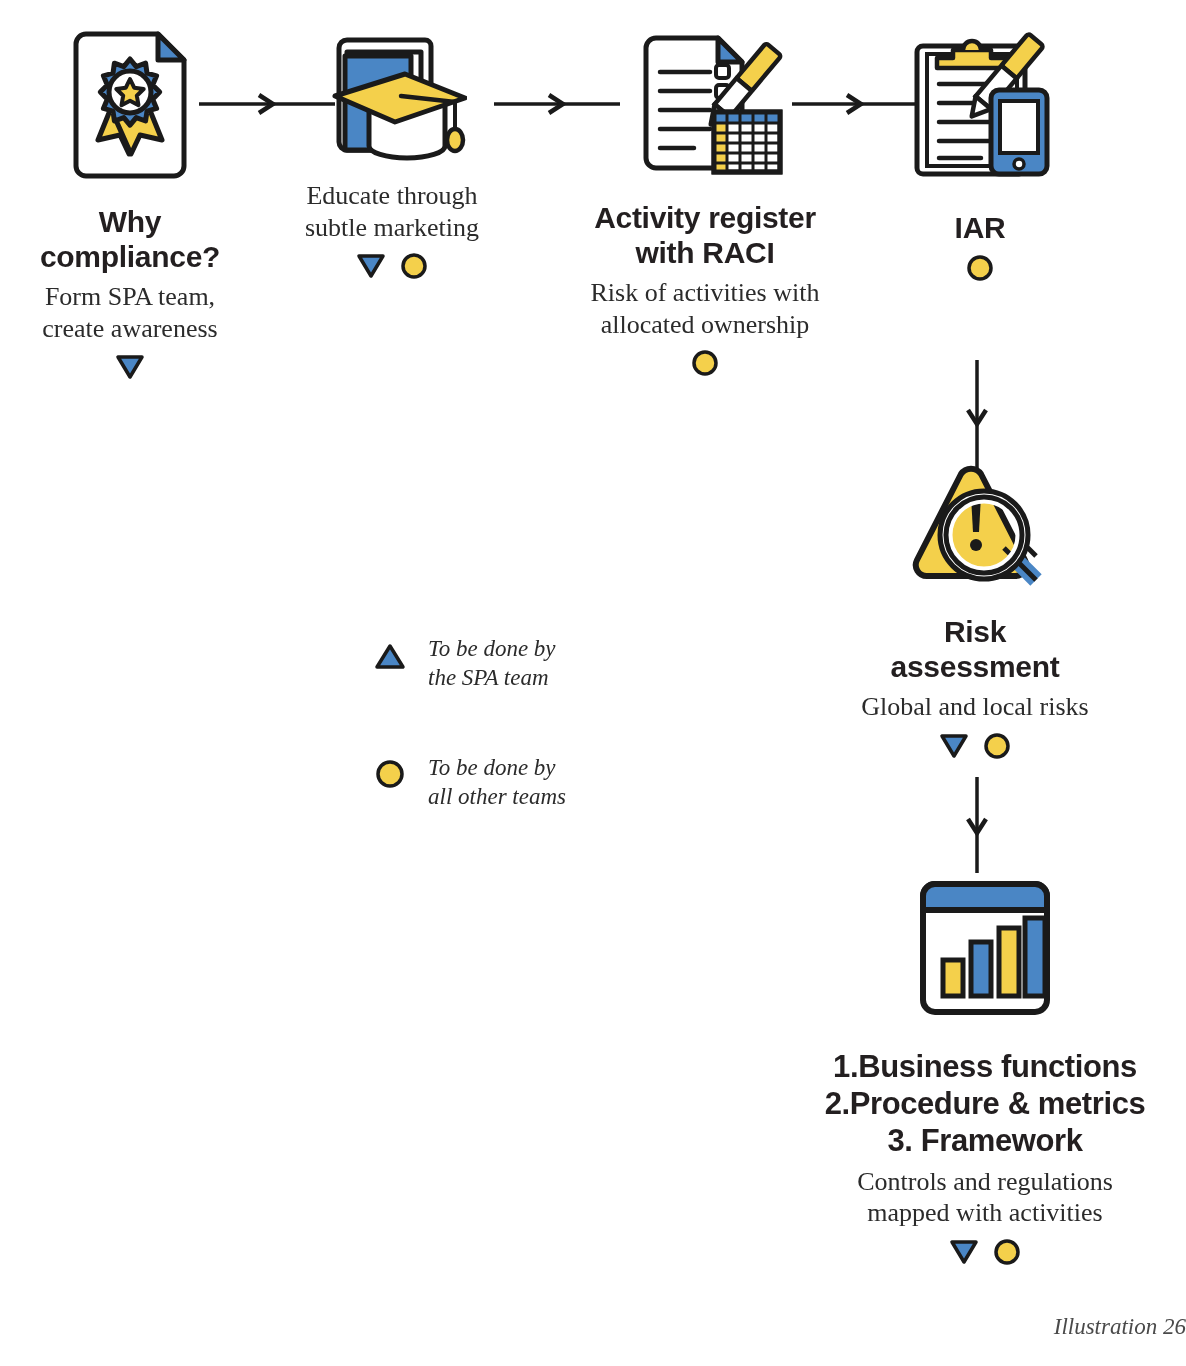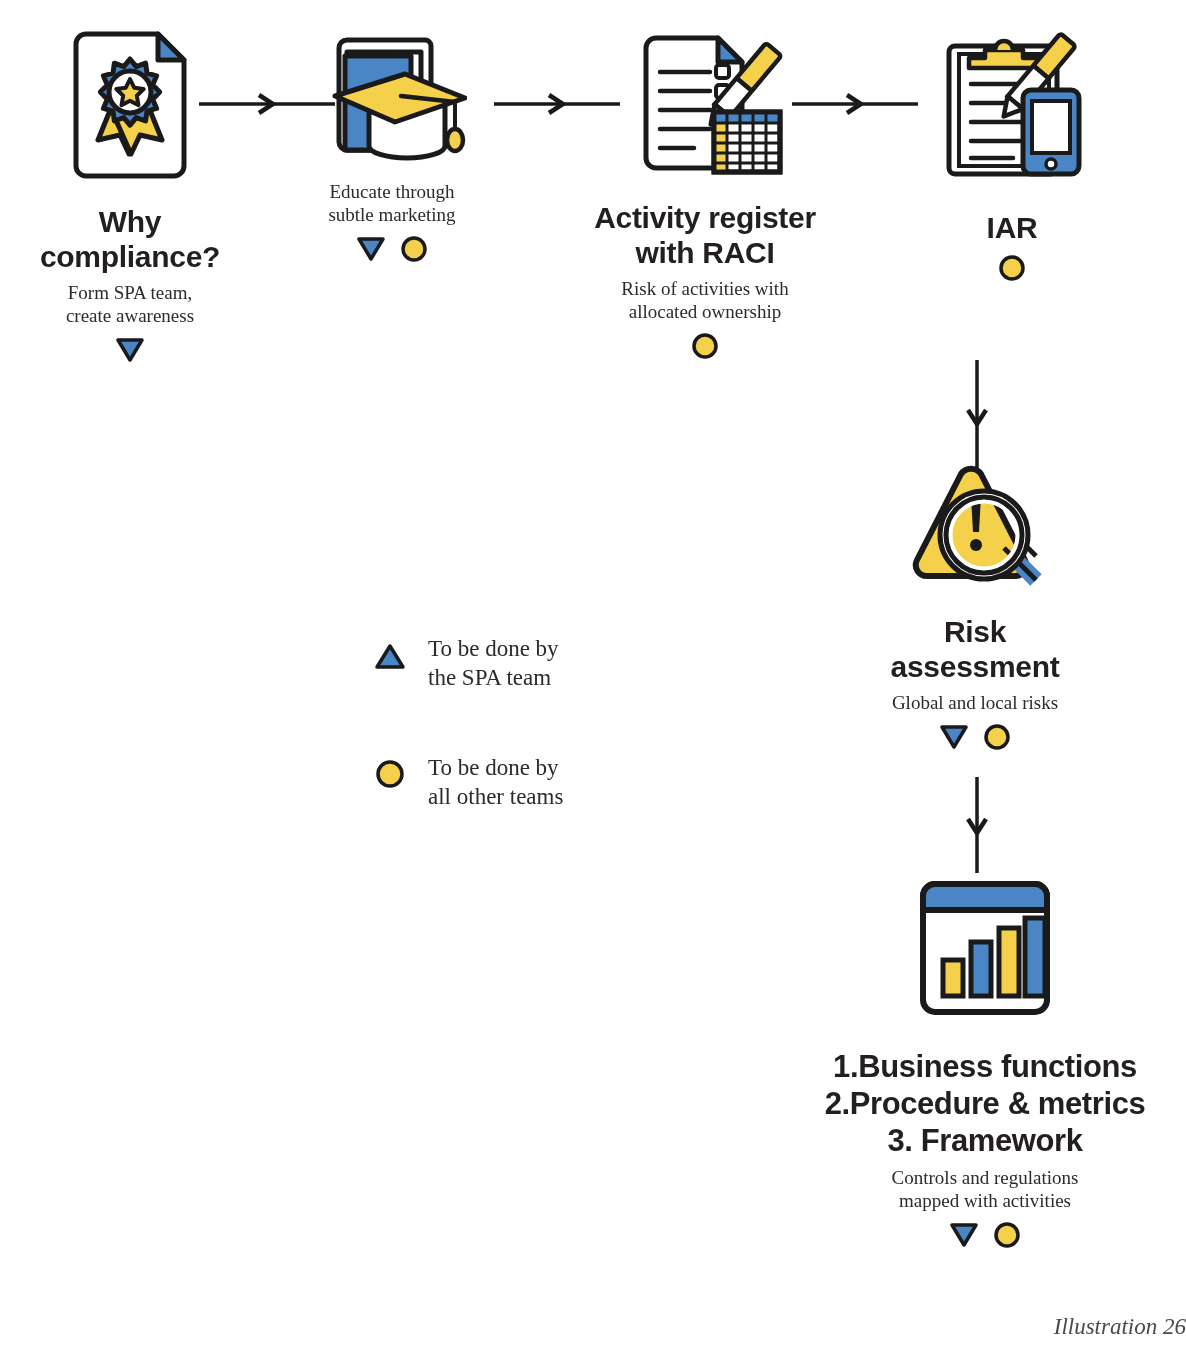--- a/index.html
+++ b/index.html
@@ -33,39 +33,40 @@
     font-family: "Liberation Sans", sans-serif;
     font-weight: bold;
     font-size: 30px;
     line-height: 1.18;
     color: #231f20;
     letter-spacing: -0.3px;
     white-space: pre-line;
   }
   .subtitle {
     font-family: "Liberation Serif", serif;
-    font-size: 19px;
+    font-size: 26px;
     line-height: 1.22;
     color: #2b2b2b;
     white-space: pre-line;
     margin-top: 6px;
   }
   .markers {
     margin-top: 8px;
     display: flex;
     justify-content: center;
     align-items: center;
     gap: 14px;
     height: 30px;
   }
   .legend {
     position: absolute;
     display: flex;
     align-items: flex-start;
     gap: 22px;
+    font-style: italic;
   }
   .legend-text {
     font-family: "Liberation Serif", serif;
     font-size: 23px;
     line-height: 1.28;
     color: #2b2b2b;
     white-space: pre-line;
     text-align: left;
   }
   .caption {
@@ -203,21 +204,21 @@
     </div>
   </div>
 
   <div class="arrow-h" style="left:790px; top:92px;">
     <svg width="130" height="24">
       <line x1="2" y1="12" x2="128" y2="12" stroke="#1a1a1a" stroke-width="3.5"></line>
       <polyline points="57,3 71,12 57,21" fill="none" stroke="#1a1a1a" stroke-width="4.5" stroke-linejoin="miter" stroke-linecap="butt"></polyline>
     </svg>
   </div>
 
-  <div class="node" style="left:892px; top:28px; width:240px;">
+  <div class="node" style="left:860px; top:28px; width:240px;">
     <span class="icon-wrap">
       <svg width="150" height="152" viewBox="0 0 150 152">
         <rect x="12" y="18" width="108" height="128" rx="6" fill="#ffffff" stroke="#1a1a1a" stroke-width="5"></rect>
         <rect x="22" y="26" width="90" height="112" fill="#ffffff" stroke="#1a1a1a" stroke-width="4"></rect>
         <path d="M48 22 h38 v8 h16 v10 h-70 v-10 h16 z" fill="#f4d04b" stroke="#1a1a1a" stroke-width="4.5" stroke-linejoin="round"></path>
         <path d="M58 22 a9 9 0 0 1 18 0" fill="#f4d04b" stroke="#1a1a1a" stroke-width="4.5"></path>
         <line x1="34" y1="56" x2="100" y2="56" stroke="#1a1a1a" stroke-width="4.5" stroke-linecap="round"></line>
         <line x1="34" y1="75" x2="100" y2="75" stroke="#1a1a1a" stroke-width="4.5" stroke-linecap="round"></line>
         <line x1="34" y1="94" x2="100" y2="94" stroke="#1a1a1a" stroke-width="4.5" stroke-linecap="round"></line>
         <line x1="34" y1="113" x2="100" y2="113" stroke="#1a1a1a" stroke-width="4.5" stroke-linecap="round"></line>

